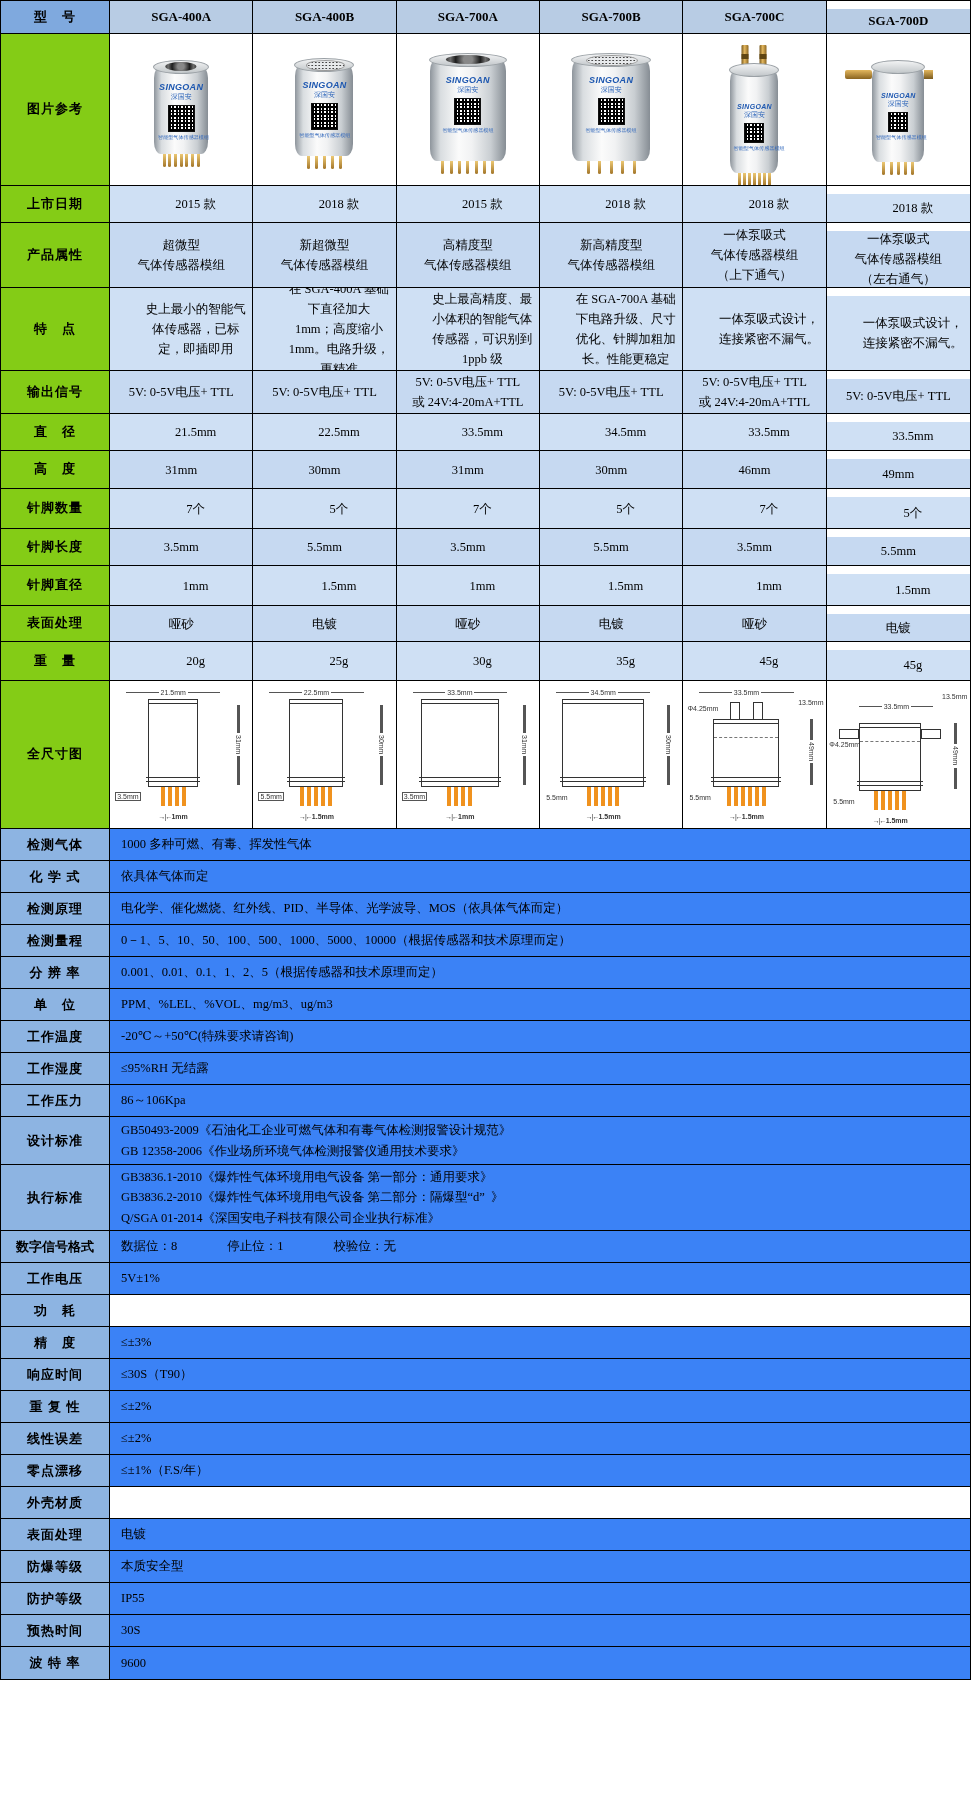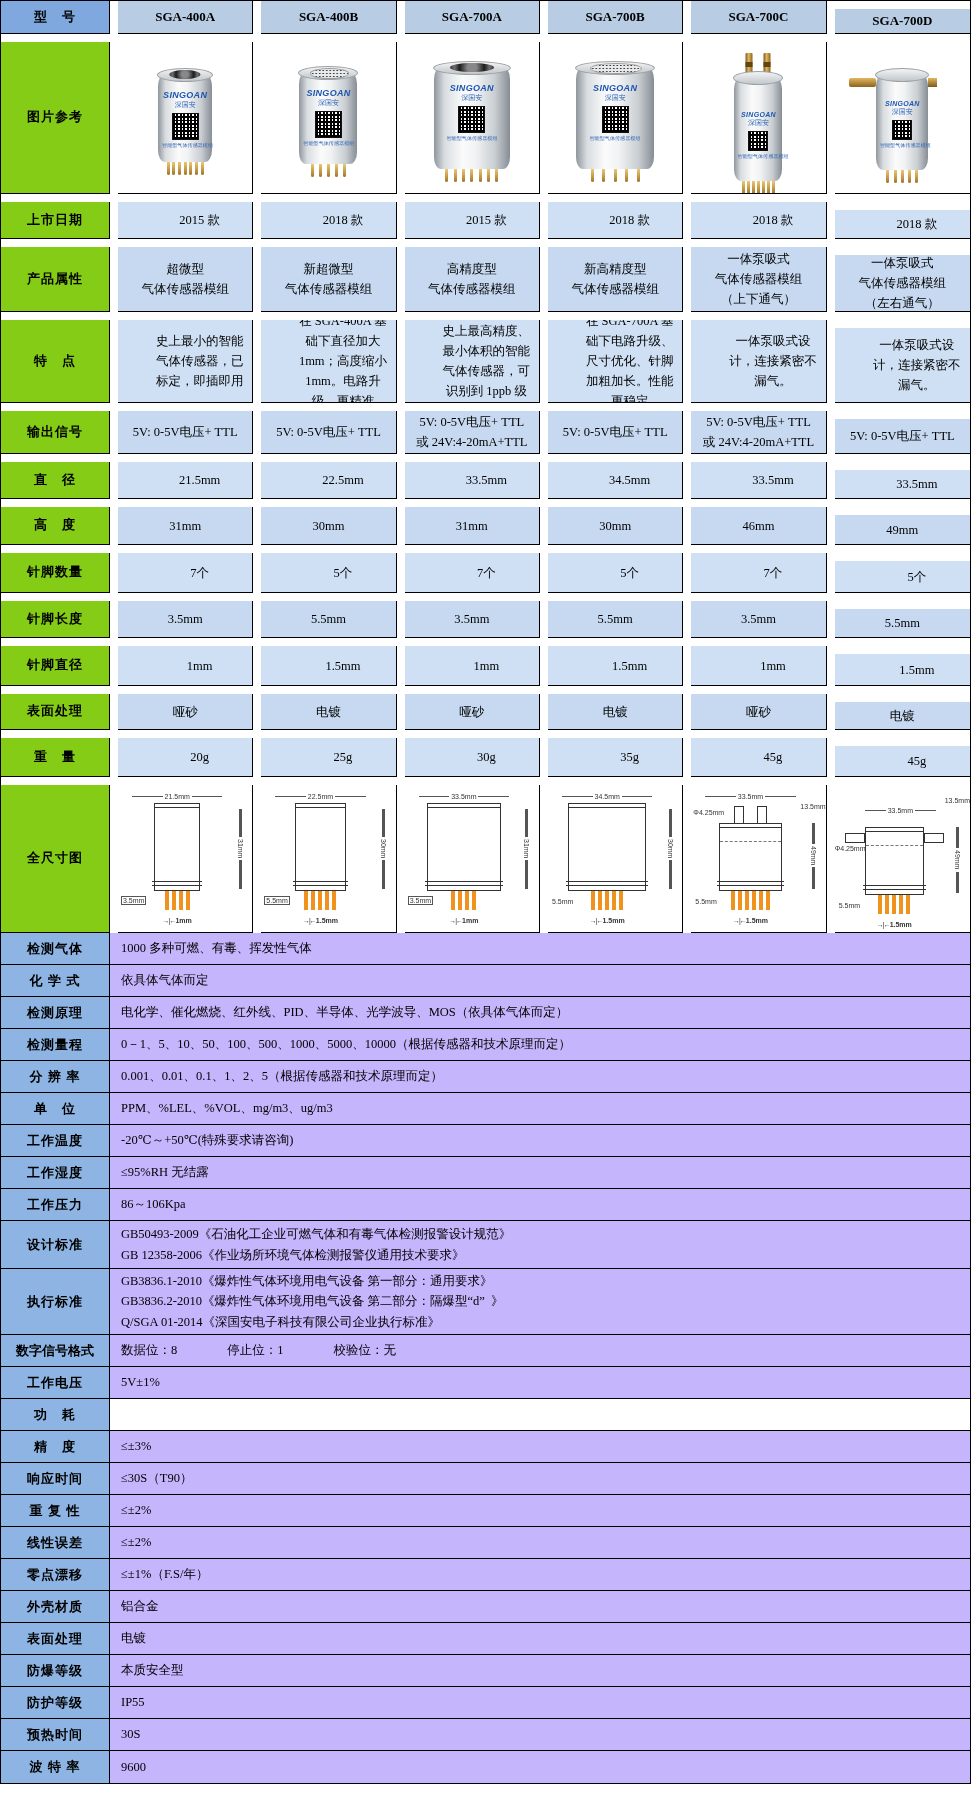--- a/index.html
+++ b/index.html
@@ -1,21 +1,21 @@
 <!DOCTYPE html>
 <html><head>
 <meta charset="utf-8">
 <style>
   html,body{margin:0;padding:0;background:#fff;}
   body{width:971px;font-family:"Liberation Sans","DejaVu Sans",sans-serif;color:#000;}
   .tbl{width:971px;border:1px solid #000;box-sizing:border-box;}
 
   
   .grid{display:grid;grid-template-columns:109px repeat(6,1fr);
-        grid-template-rows:33px 152px 37px 65px 83px 43px 37px 38px 40px 37px 40px 36px 39px 148px;gap:8px;}
+        grid-template-rows:33px 152px 37px 65px 83px 43px 37px 38px 40px 37px 40px 36px 39px 148px;}
   .grid>div{border-right:1px solid #000;border-bottom:1px solid #000;box-sizing:border-box;
         display:flex;align-items:center;justify-content:center;text-align:center;overflow:hidden;}
   .grid>div:nth-child(7n){border-right:none;margin-top:8px;}
   .lbl{background:#84cc16;font-weight:bold;font-size:13px;letter-spacing:1px;line-height:1.3;white-space:pre-line;}
   .corner{background:#7FA9DE;}
   .hdr{background:#B8CCE4;font-family:"Liberation Serif","DejaVu Serif",serif;font-weight:bold;font-size:13px;}
   .cell{background:#C6D9F1;font-family:"Liberation Serif","DejaVu Serif",serif;font-size:12.5px;
         line-height:1.6;white-space:pre-line;padding:2px 5px;}
   .alt{background:#CFE0F4;padding-left:34px;}
   .wht{background:#fff;}
@@ -73,21 +73,21 @@
   .dg-d .dim-tube{top:52px;left:0;}
   .dim-tubeh{position:absolute;top:14px;right:0;}
 
   
   .frow{display:flex;border-bottom:1px solid #000;box-sizing:border-box;height:32px;}
   .frow:last-child{border-bottom:none;}
   .fr2{height:48px;}
   .fr3{height:66px;}
   .flbl{width:109px;flex:none;border-right:1px solid #000;box-sizing:border-box;background:#8DB4E2;
     font-weight:bold;font-size:13px;letter-spacing:1px;display:flex;align-items:center;justify-content:center;text-align:center;}
-  .fval{flex:1;background:#c4b5fd;font-family:"Liberation Serif","DejaVu Serif",serif;font-size:12.5px;
+  .fval{flex:1;background:#3b82f6;font-family:"Liberation Serif","DejaVu Serif",serif;font-size:12.5px;
     display:flex;align-items:center;padding:3px 8px 3px 11px;white-space:pre-wrap;line-height:1.65;text-align:left;}
 </style>
 </head>
 <body>
 
 <div class="tbl">
   <div class="grid">
 
     <div class="lbl corner">型　号</div>
     <div class="hdr">SGA-400A</div>
@@ -544,21 +544,20 @@
   <div class="frow">
       <div class="flbl">线性误差</div>
       <div class="fval">≤±2%</div>
     </div>
   <div class="frow">
       <div class="flbl">零点漂移</div>
       <div class="fval">≤±1%（F.S/年）</div>
     </div>
   <div class="frow">
       <div class="flbl">外壳材质</div>
-      <div class="fval">铝合金</div>
     </div>
   <div class="frow">
       <div class="flbl">表面处理</div>
       <div class="fval">电镀</div>
     </div>
   <div class="frow">
       <div class="flbl">防爆等级</div>
       <div class="fval">本质安全型</div>
     </div>
   <div class="frow">

